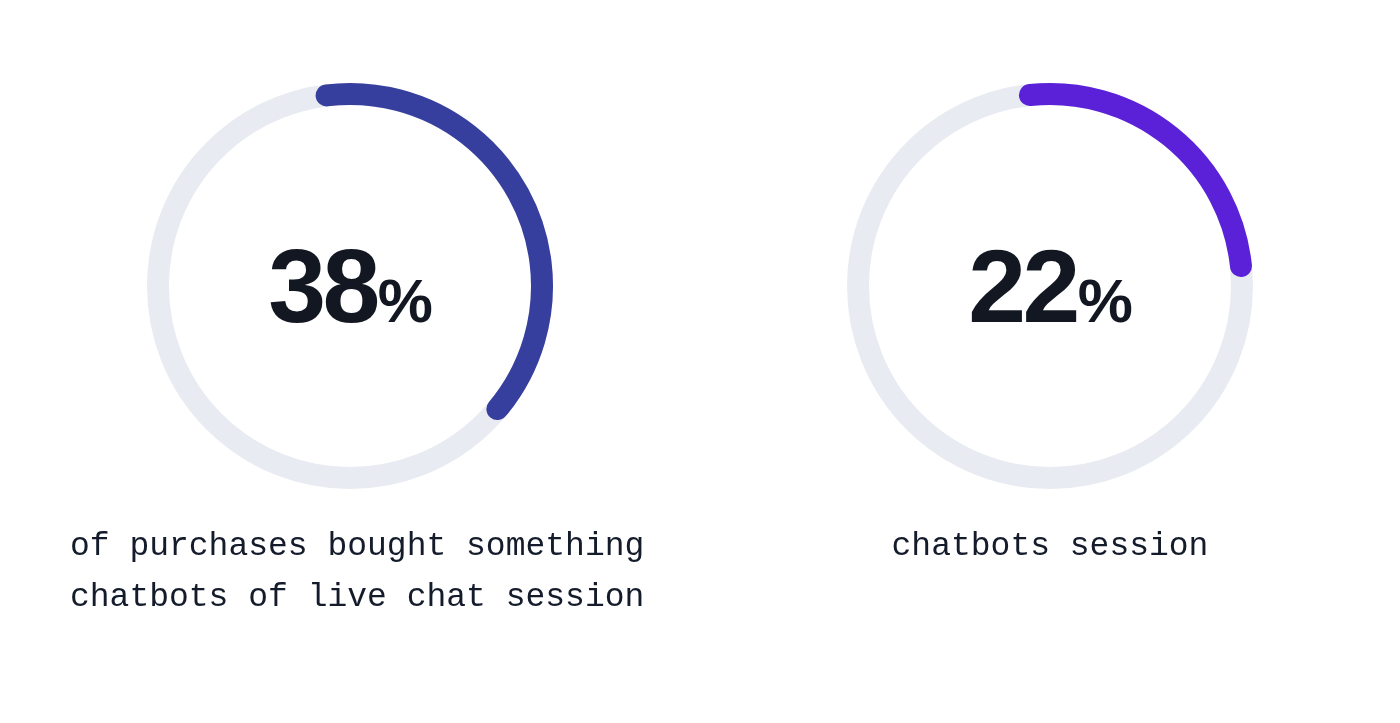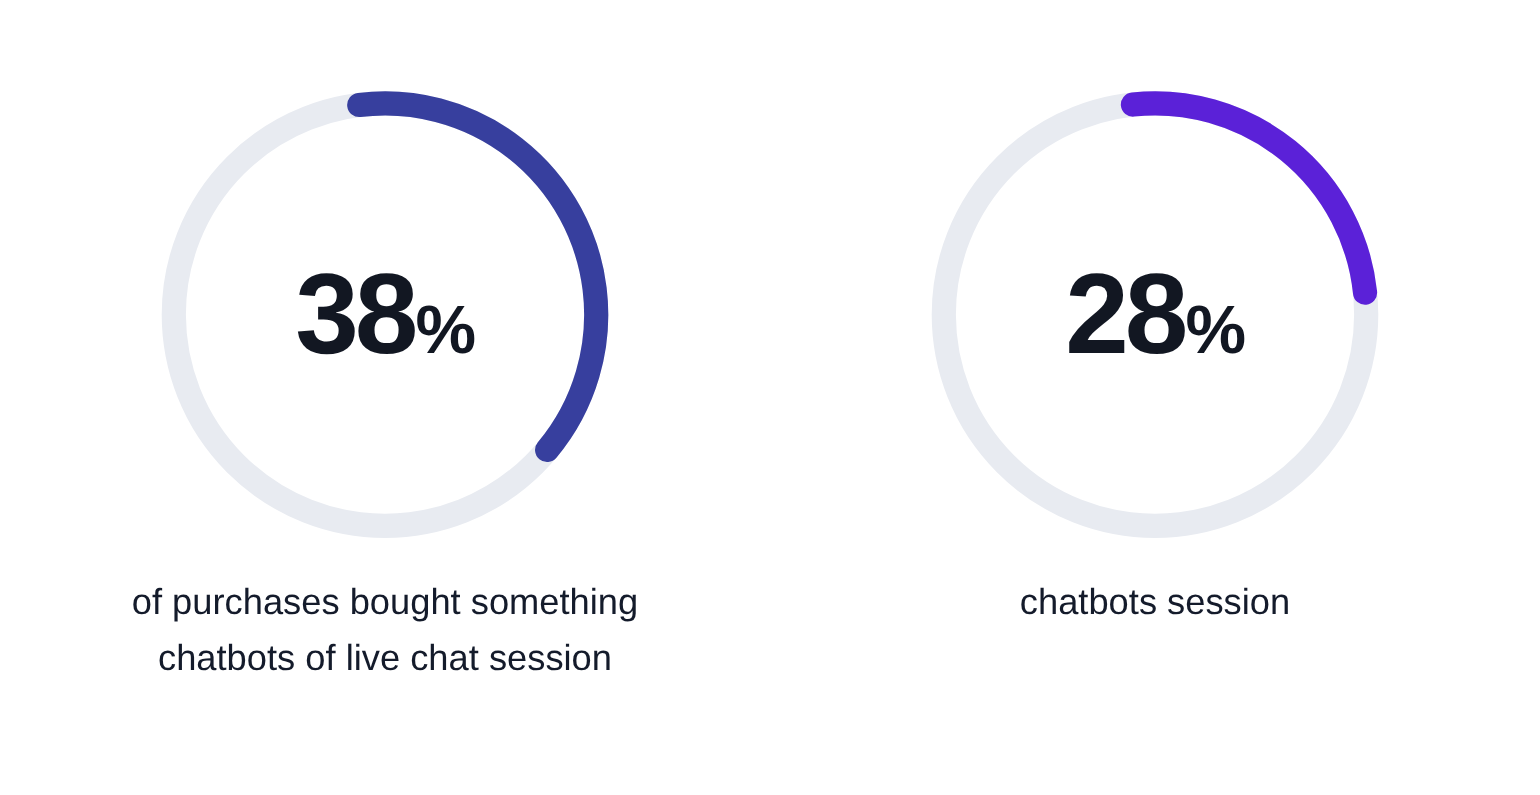--- a/index.html
+++ b/index.html
@@ -71,21 +71,21 @@
     font-size: 62px;
     font-weight: 700;
     line-height: 1;
     letter-spacing: -0.02em;
     margin-left: 1px;
   }
   .caption {
     margin-top: 28px;
     width: 560px;
     text-align: center;
-    font-family: Liberation Sans, sans-serif;
+    font-family: Liberation Mono, monospace;
     font-size: 33px;
     line-height: 1.55;
     color: #141b2b;
   }
   .caption-line {
     display: block;
     white-space: nowrap;
   }
 </style>
 </head>
@@ -117,21 +117,21 @@
 
   <div class="stat-card">
 
     <div class="gauge-wrap">
       <svg class="gauge-svg" viewBox="0 0 414 414">
         <circle cx="207" cy="207" r="192" fill="none" stroke="#e8ebf1" stroke-width="22"></circle>
         <circle id="arc2" cx="207" cy="207" r="192" fill="none" stroke="#5b21d8" stroke-width="22" stroke-linecap="round" transform="rotate(-96 207 207)" stroke-dasharray="301.59289474462014 904.7786842338604"></circle>
       </svg>
       <div class="gauge-center">
         <div class="gauge-value">
-          <span class="gauge-number">28</span>
+          <span class="gauge-number">22</span>
           <span class="gauge-unit">%</span>
         </div>
       </div>
     </div>
 
     <div class="caption">
       <span class="caption-line">chatbots session</span>
     </div>
 
   </div>

